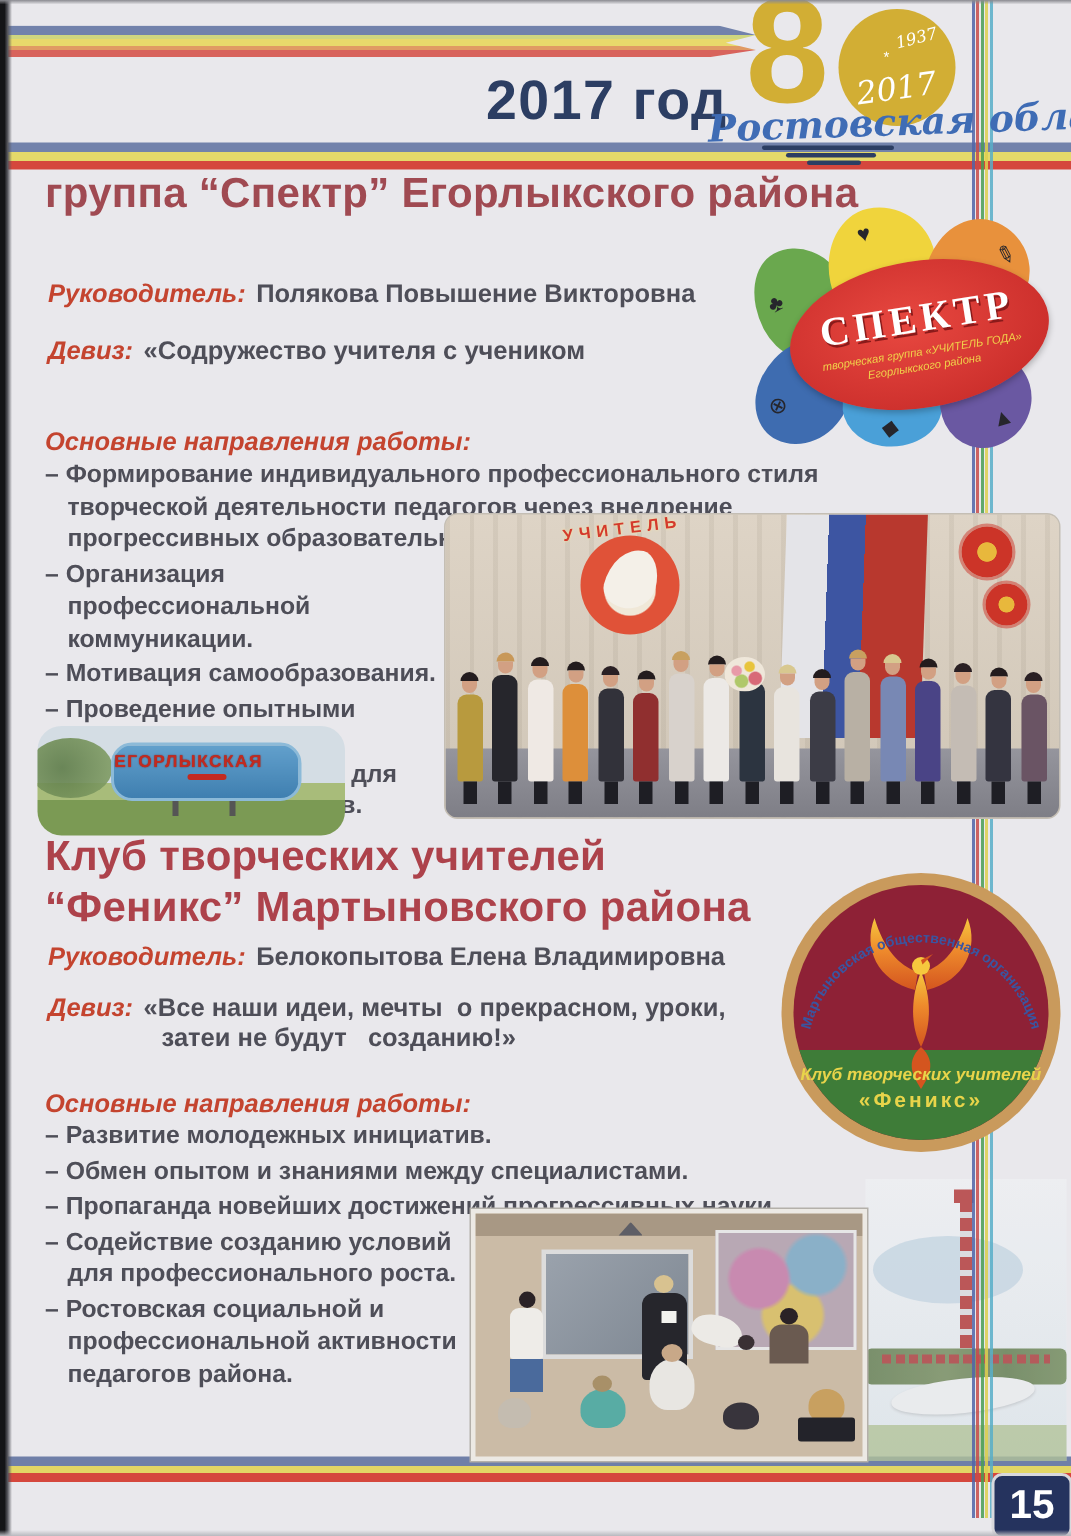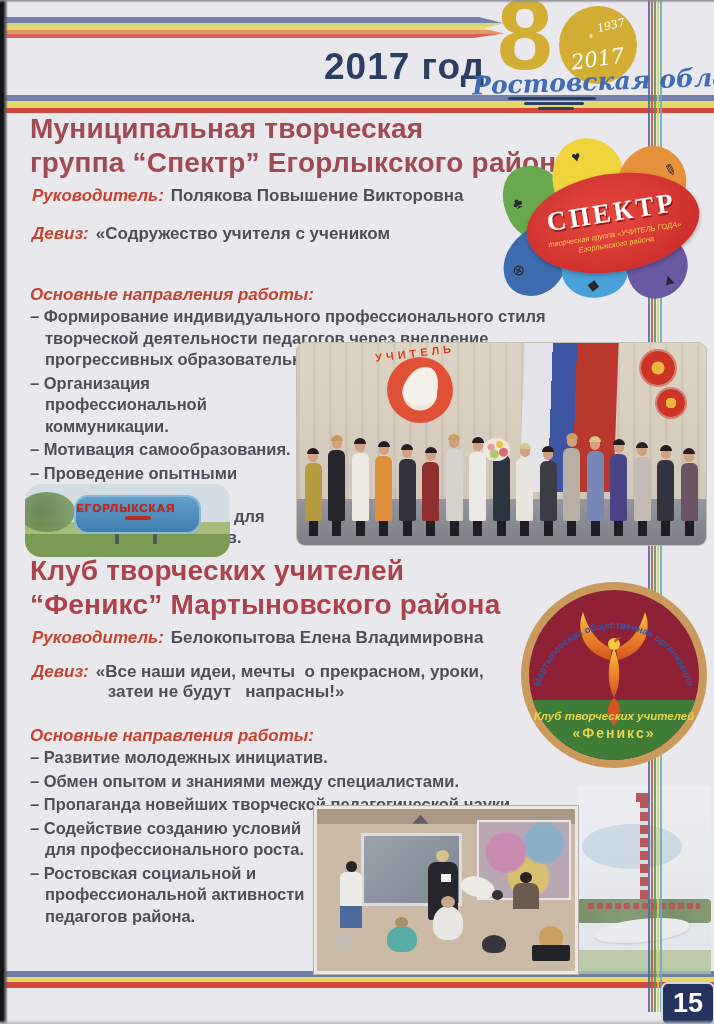--- a/index.html
+++ b/index.html
@@ -207,21 +207,20 @@
     </div>
   </div>
   <div class="region-script">Ростовская область</div>
   <div class="waves">
     <div class="w1"></div>
       <div class="w2"></div>
       <div class="w3"></div>
   </div>
 
   <div class="sec-title t-spektr">
-    <div>Муниципальная творческая</div>
     <div>группа “Спектр” Егорлыкского района</div>
   </div>
   <div class="meta" style="left:32px;top:186px;">
     <span class="label">Руководитель:</span>
     <span>Полякова Повышение Викторовна</span>
   </div>
   <div class="meta" style="left:32px;top:224px;">
     <span class="label">Девиз:</span>
     <div class="motto-lines">
       <div>«Содружество учителя с учеником</div>
@@ -394,28 +393,28 @@
     <div>“Феникс” Мартыновского района</div>
   </div>
   <div class="meta" style="left:32px;top:628px;">
     <span class="label">Руководитель:</span>
     <span>Белокопытова Елена Владимировна</span>
   </div>
   <div class="meta" style="left:32px;top:662px;">
     <span class="label">Девиз:</span>
     <div class="motto-lines">
       <div>«Все наши идеи, мечты  о прекрасном, уроки,</div>
-      <div class="ind">затеи не будут   напрасны!»</div>
+      <div class="ind">затеи не будут   созданию!»</div>
     </div>
   </div>
   <div class="dirs-label" style="left:30px;top:726px;">Основные направления работы:</div>
   <ul class="dirs dirs-2">
     <li>Развитие молодежных инициатив.</li>
     <li>Обмен опытом и знаниями между  специалистами.</li>
-    <li>Пропаганда новейших творческой педагогической науки.</li>
+    <li>Пропаганда новейших достижений прогрессивных науки.</li>
     <li>Содействие созданию условий для профессионального роста.</li>
     <li>Ростовская социальной и профессиональной активности педагогов района.</li>
   </ul>
 
   <svg class="feniks" width="190" height="190" viewBox="0 0 190 190">
     <defs>
       <clipPath id="bc">
           <circle cx="95" cy="95" r="85"></circle>
         </clipPath>
       <path id="arcT" d="M 20,112 A 76,76 0 0 1 170,112" fill="none"></path>

